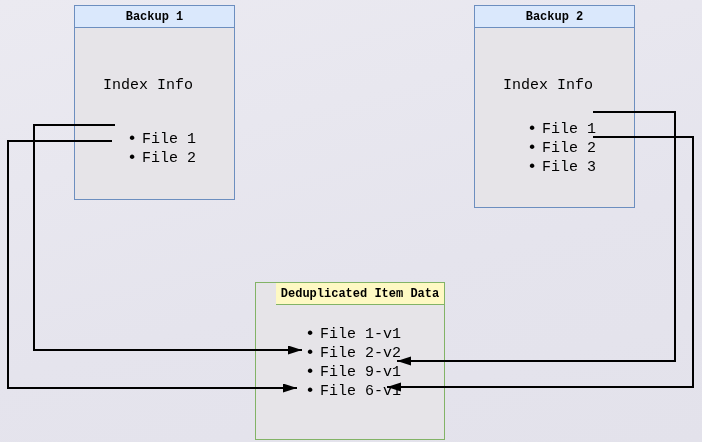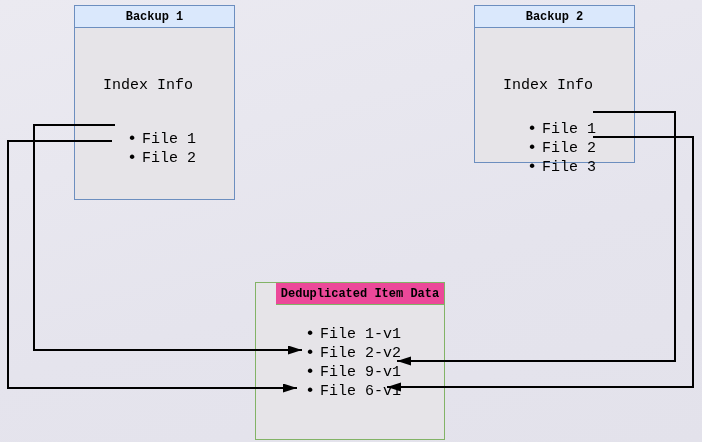--- a/index.html
+++ b/index.html
@@ -23,24 +23,24 @@
     height: 22px;
     line-height: 22px;
     text-align: center;
     font-size: 12px;
     font-weight: bold;
     background: #dae8fc;
     border-bottom: 1px solid #6c8ebf;
     box-sizing: border-box;
   }
   .node.green { border-color: #82b366; }
-  .node.green .title { background: #ec4899; border-bottom-color: #82b366; margin-left: 20px; }
+  .node.green .title { background: #fef9c3; border-bottom-color: #82b366; margin-left: 20px; }
 
   #backup1 { left: 74px;  top: 5px;   width: 161px; height: 195px; }
-  #backup2 { left: 474px; top: 5px;   width: 161px; height: 158px; }
+  #backup2 { left: 474px; top: 5px;   width: 161px; height: 203px; }
   #dedup   { left: 255px; top: 282px; width: 190px; height: 158px; }
 
   .index-label {
     margin: 49px 0 0 28px;
     font-size: 15px;
   }
   ul.files {
     list-style: none;
     margin: 0;
     padding: 0;

